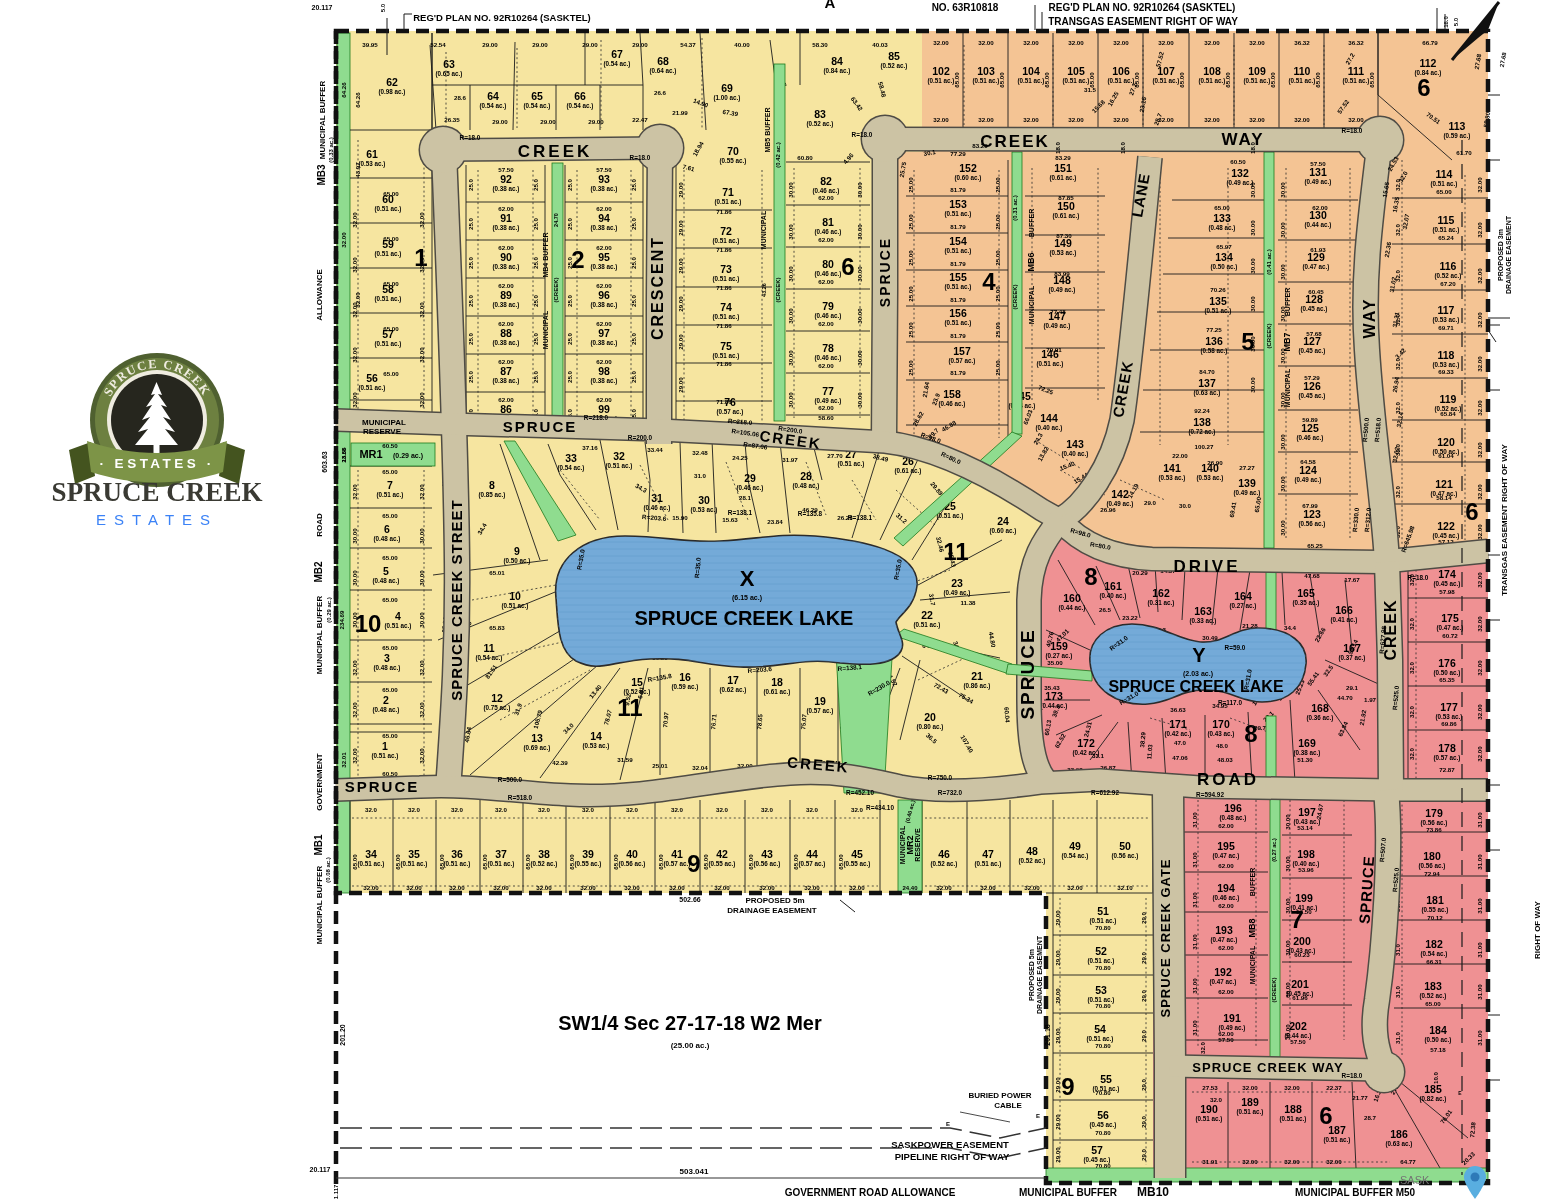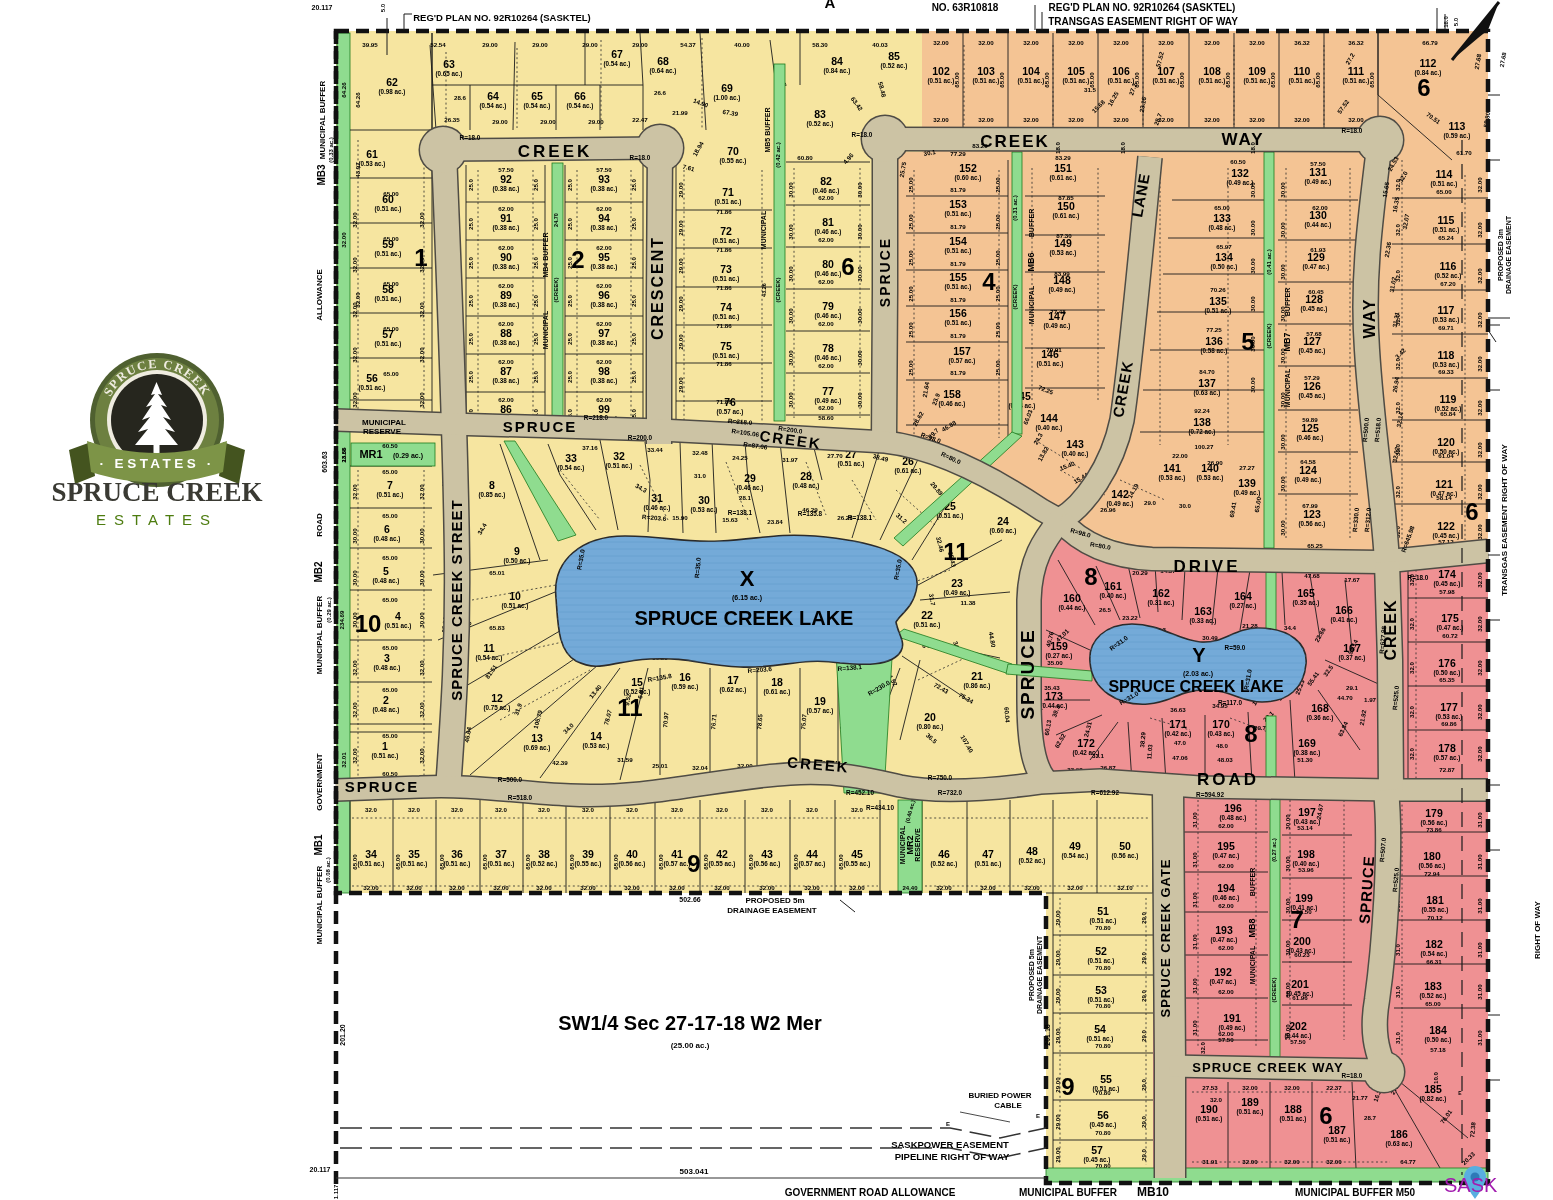--- a/index.html
+++ b/index.html
@@ -2327,24 +2327,24 @@
 </g>
 
 <path d="M 12,100 L 34,92 L 38,126 L 18,134 Z" fill="#44541f"></path>
 <path d="M 188,100 L 166,92 L 162,126 L 182,134 Z" fill="#44541f"></path>
 <path d="M 30,91 C 75,107 125,107 170,91 L 166,122 C 123,136 77,136 34,122 Z" fill="#7d9447"></path>
 <text x="100" y="118" font-size="13.5" font-weight="bold" fill="#ffffff" text-anchor="middle" letter-spacing="3.5">· ESTATES ·</text>
 </svg>
 </div>
 
 <div style="position:absolute;left:7px;top:477px;width:300px;text-align:center;font-family:'Liberation Serif',serif;font-size:27px;font-weight:bold;color:#3a3a33;">SPRUCE&nbsp;CREEK</div>
-<div style="position:absolute;left:7px;top:511px;width:300px;text-align:center;font-family:'Liberation Sans',sans-serif;font-size:15px;color:#4d7c0f;letter-spacing:8px;">ESTATES</div>
+<div style="position:absolute;left:7px;top:511px;width:300px;text-align:center;font-family:'Liberation Sans',sans-serif;font-size:15px;color:#3b82f6;letter-spacing:8px;">ESTATES</div>
 
 <div style="position:absolute;left:1462px;top:1166px;">
 <svg width="26" height="34" viewBox="0 0 26 34">
         <path d="M 13,33 C 13,33 2,18 2,11 A 11,11 0 0 1 24,11 C 24,18 13,33 13,33 Z" fill="#59aee0"></path>
         <circle cx="13" cy="11" r="4.5" fill="#2e7ab8"></circle>
       </svg>
 </div>
 
-<div style="position:absolute;left:1400px;top:1174px;font-family:'Liberation Sans',sans-serif;font-size:20px;color:#a21caf;margin-left:44px;">SASK</div>
+<div style="position:absolute;left:1400px;top:1174px;font-family:'Liberation Sans',sans-serif;font-size:11px;color:#737373;">SASK</div>
 
 </div>
 
 </body></html>

